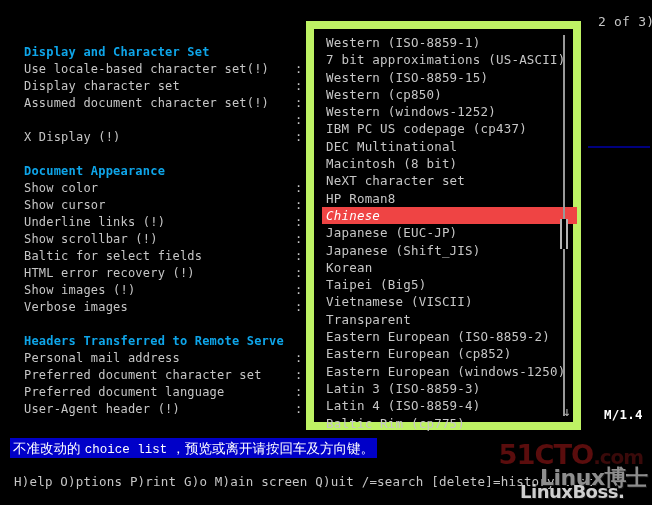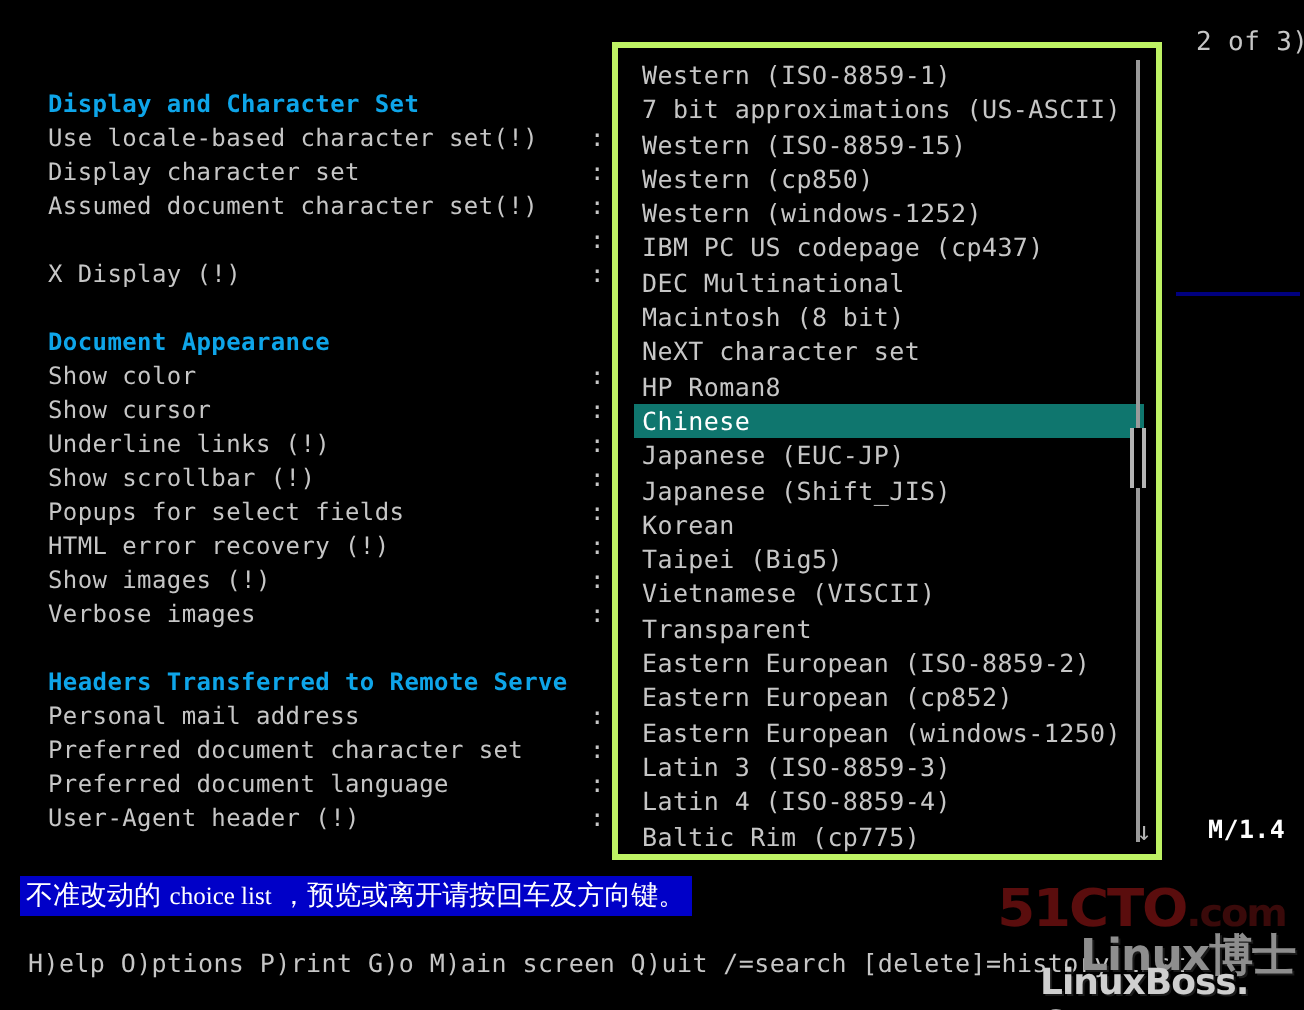--- a/index.html
+++ b/index.html
@@ -25,41 +25,41 @@
   .spacer{height:17px;}
   .underline-stub{position:absolute;left:588px;top:146px;width:62px;height:2px;background:#00007f;}
   .dim-text{position:absolute;left:604px;top:407px;color:#ffffff;font-size:12.5px;
             white-space:pre;letter-spacing:.2px;font-weight:bold;}
   .pagenum{position:absolute;left:578px;top:14px;color:#c6c6c6;font-size:13px;
            white-space:pre;letter-spacing:.2px;margin-left:20px;}
 
   
   .popup{
     position:absolute;left:306px;top:21px;width:275px;height:409px;
-    background:#000;border:3px solid #bef264;box-sizing:border-box;
+    background:#000;border:8px solid #bef264;box-sizing:border-box;
   }
   .popup-inner{position:absolute;left:10px;top:5px;width:248px;}
   .opt{
     height:17.3px;line-height:17.3px;font-size:12.5px;color:#c6c6c6;
     white-space:pre;letter-spacing:.2px;padding-left:2px;
   }
-  .opt.sel{background:#0f766e;color:#ffffff;width:251px;margin-left:-2px;padding-left:4px;}
+  .opt.sel{background:#ef4444;color:#ffffff;width:251px;margin-left:-2px;padding-left:4px;font-style:italic;}
   .popscroll{position:absolute;right:8px;top:6px;bottom:6px;width:2px;background:#9a9a9a;}
   .popthumb{position:absolute;right:5px;top:190px;width:8px;height:30px;background:#b4b4b4;}
   .popthumb:before,.popthumb:after{content:"";position:absolute;top:0;bottom:0;width:2px;background:#000;}
   .popthumb:before{left:2px;} .popthumb:after{right:2px;}
   .popdown{position:absolute;right:2px;bottom:4px;color:#b4b4b4;font-size:13px;line-height:13px;}
 
   
   .statusline{
     position:absolute;left:10px;top:438px;height:20px;line-height:20px;
     background:#0000c8;color:#ffffff;font-size:13.5px;white-space:pre;
     padding:0 3px;font-family:"DejaVu Sans","Liberation Sans",sans-serif;
   }
-  .statusline .mono{font-family:Liberation Serif, serif;font-size:12.5px;}
+  .statusline .mono{font-family:Liberation Mono, monospace;font-size:12.5px;}
 
   
   .keybar{
     position:absolute;left:14px;top:473px;height:18px;line-height:18px;
     color:#c6c6c6;font-size:12.5px;white-space:pre;letter-spacing:.2px;text-align:right;
   }
 
   
   .wm1{
     position:absolute;left:502px;top:440px;font-size:26px;font-weight:bold;
@@ -124,21 +124,21 @@
     </div>
     <div class="row">
       <span class="lbl">Underline links (!)</span>
       <span class="colon">:</span>
     </div>
     <div class="row">
       <span class="lbl">Show scrollbar (!)</span>
       <span class="colon">:</span>
     </div>
     <div class="row">
-      <span class="lbl">Popups for select fields</span>
+      <span class="lbl">Baltic for select fields</span>
       <span class="colon">:</span>
     </div>
     <div class="row">
       <span class="lbl">HTML error recovery (!)</span>
       <span class="colon">:</span>
     </div>
     <div class="row">
       <span class="lbl">Show images (!)</span>
       <span class="colon">:</span>
     </div>

